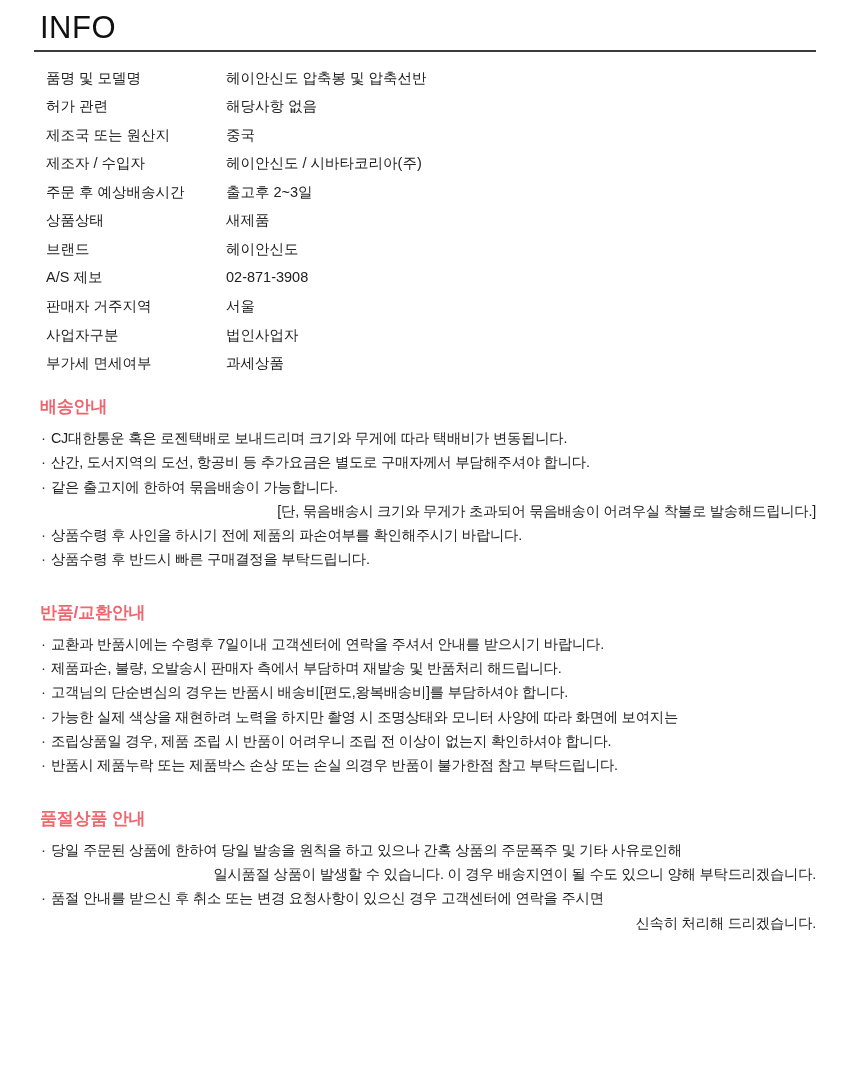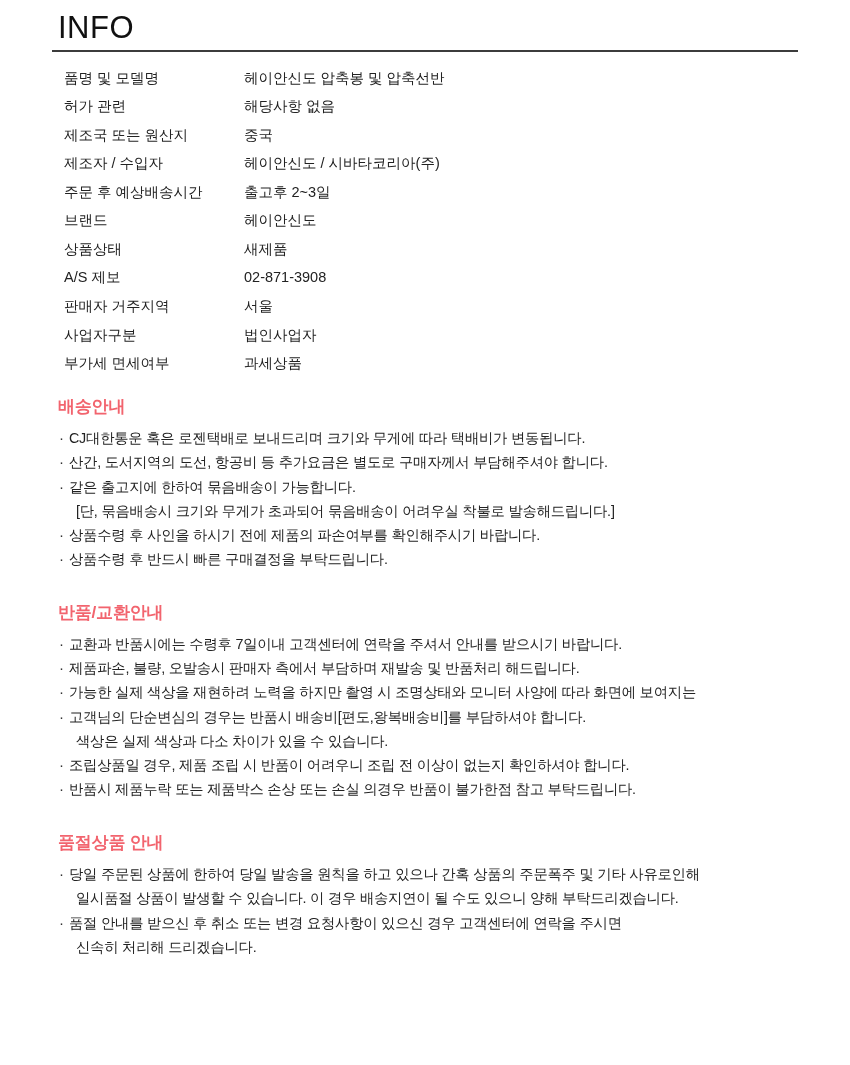--- a/index.html
+++ b/index.html
@@ -9,21 +9,21 @@
   }
   body {
     width: 850px;
     height: 1065px;
     font-family: "Liberation Sans", "DejaVu Sans", sans-serif;
     color: #1a1a1a;
     position: relative;
     overflow: hidden;
   }
   .page {
-    padding: 0 52px;
+    padding: 0 34px;
     box-sizing: border-box;
     width: 850px;
   }
 
   
   .info-title {
     font-size: 31px;
     font-weight: 400;
     letter-spacing: 0.5px;
     color: #111;
@@ -88,20 +88,21 @@
   ul.notice li.bulleted::before {
     content: "·";
     position: absolute;
     left: 1px;
     top: -1px;
     font-size: 15px;
     color: #333;
   }
   ul.notice li.cont {
     padding-left: 18px;
+    text-align: right;
   }
   .spacer-top-1 { margin-top: 17px; }
 </style>
 </head>
 <body>
 
 <div class="page">
 
   <h1 class="info-title">INFO</h1>
   <div class="info-rule"></div>
@@ -122,26 +123,26 @@
         </tr>
         <tr>
           <td class="spec-label">제조자 / 수입자</td>
           <td class="spec-value">헤이안신도 / 시바타코리아(주)</td>
         </tr>
         <tr>
           <td class="spec-label">주문 후 예상배송시간</td>
           <td class="spec-value">출고후 2~3일</td>
         </tr>
         <tr>
+          <td class="spec-label">상품상태</td>
+          <td class="spec-value">새제품</td>
+        </tr>
+        <tr>
           <td class="spec-label">브랜드</td>
           <td class="spec-value">헤이안신도</td>
-        </tr>
-        <tr>
-          <td class="spec-label">상품상태</td>
-          <td class="spec-value">새제품</td>
         </tr>
         <tr>
           <td class="spec-label">A/S 제보</td>
           <td class="spec-value">02-871-3908</td>
         </tr>
         <tr>
           <td class="spec-label">판매자 거주지역</td>
           <td class="spec-value">서울</td>
         </tr>
         <tr>
@@ -165,23 +166,22 @@
           <li class="cont">[단, 묶음배송시 크기와 무게가 초과되어 묶음배송이 어려우실 착불로 발송해드립니다.]</li>
           <li class="bulleted">상품수령 후 사인을 하시기 전에 제품의 파손여부를 확인해주시기 바랍니다.</li>
           <li class="bulleted">상품수령 후 반드시 빠른 구매결정을 부탁드립니다.</li>
         </ul>
       </div>
       <div class="section">
         <div class="section-title">반품/교환안내</div>
         <ul class="notice">
           <li class="bulleted">교환과 반품시에는 수령후 7일이내 고객센터에 연락을 주셔서 안내를 받으시기 바랍니다.</li>
           <li class="bulleted">제품파손, 불량, 오발송시 판매자 측에서 부담하며 재발송 및 반품처리 해드립니다.</li>
+          <li class="bulleted">고객님의 단순변심의 경우는 반품시 배송비[편도,왕복배송비]를 부담하셔야 합니다.</li>
           <li class="bulleted">가능한 실제 색상을 재현하려 노력을 하지만 촬영 시 조명상태와 모니터 사양에 따라 화면에 보여지는</li>
-          <li class="bulleted">고객님의 단순변심의 경우는 반품시 배송비[편도,왕복배송비]를 부담하셔야 합니다.</li>
-          <li class="cont">색상은 실제 색상과 다소 차이가 있을 수 있습니다.</li>
           <li class="bulleted">조립상품일 경우, 제품 조립 시 반품이 어려우니 조립 전 이상이 없는지 확인하셔야 합니다.</li>
           <li class="bulleted">반품시 제품누락 또는 제품박스 손상 또는 손실 의경우 반품이 불가한점 참고 부탁드립니다.</li>
         </ul>
       </div>
       <div class="section">
         <div class="section-title">품절상품 안내</div>
         <ul class="notice">
           <li class="bulleted">당일 주문된 상품에 한하여 당일 발송을 원칙을 하고 있으나 간혹 상품의 주문폭주 및 기타 사유로인해</li>
           <li class="cont">일시품절 상품이 발생할 수 있습니다. 이 경우 배송지연이 될 수도 있으니 양해 부탁드리겠습니다.</li>
           <li class="bulleted">품절 안내를 받으신 후 취소 또는 변경 요청사항이 있으신 경우 고객센터에 연락을 주시면</li>

